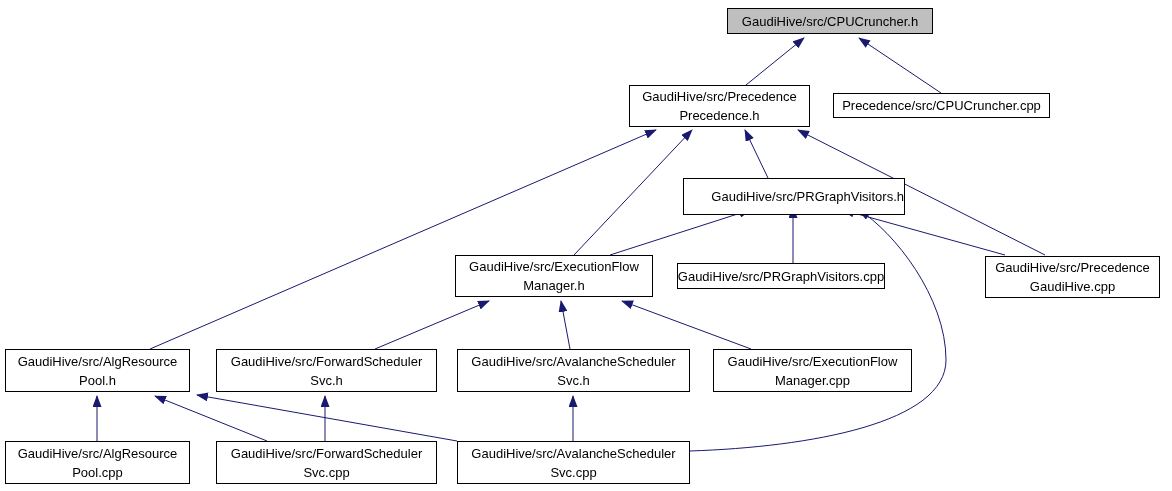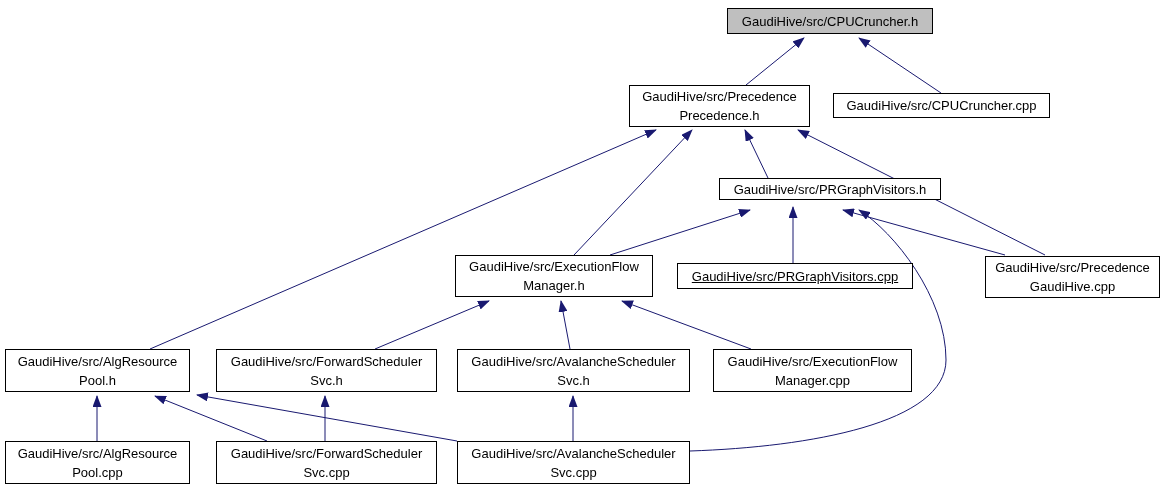--- a/index.html
+++ b/index.html
@@ -67,35 +67,35 @@
     <span>GaudiHive/src/CPUCruncher.h</span>
 
   </div>
 
   <div class="node" style="left:629px;top:85px;width:181px;height:42px;">
     <span>GaudiHive/src/Precedence</span>
     <span>Precedence.h</span>
   </div>
 
   <div class="node" style="left:833px;top:93px;width:217px;height:25px;">
-    <span>GaudiHive/src/CPUCruncher.cpp</span>
+    <span>Precedence/src/CPUCruncher.cpp</span>
 
   </div>
 
-  <div class="node" style="left:719px;top:178px;width:222px;height:22px;">
+  <div class="node" style="left:683px;top:178px;width:222px;height:37px;align-items:flex-end;">
     <span>GaudiHive/src/PRGraphVisitors.h</span>
 
   </div>
 
   <div class="node" style="left:455px;top:255px;width:198px;height:42px;">
     <span>GaudiHive/src/ExecutionFlow</span>
     <span>Manager.h</span>
   </div>
 
-  <div class="node" style="left:677px;top:263px;width:236px;height:26px;text-decoration:underline;">
+  <div class="node" style="left:677px;top:263px;width:208px;height:26px;">
     <span>GaudiHive/src/PRGraphVisitors.cpp</span>
 
   </div>
 
   <div class="node" style="left:985px;top:256px;width:175px;height:42px;">
     <span>GaudiHive/src/Precedence</span>
     <span>GaudiHive.cpp</span>
   </div>
 
   <div class="node" style="left:5px;top:349px;width:185px;height:43px;">

